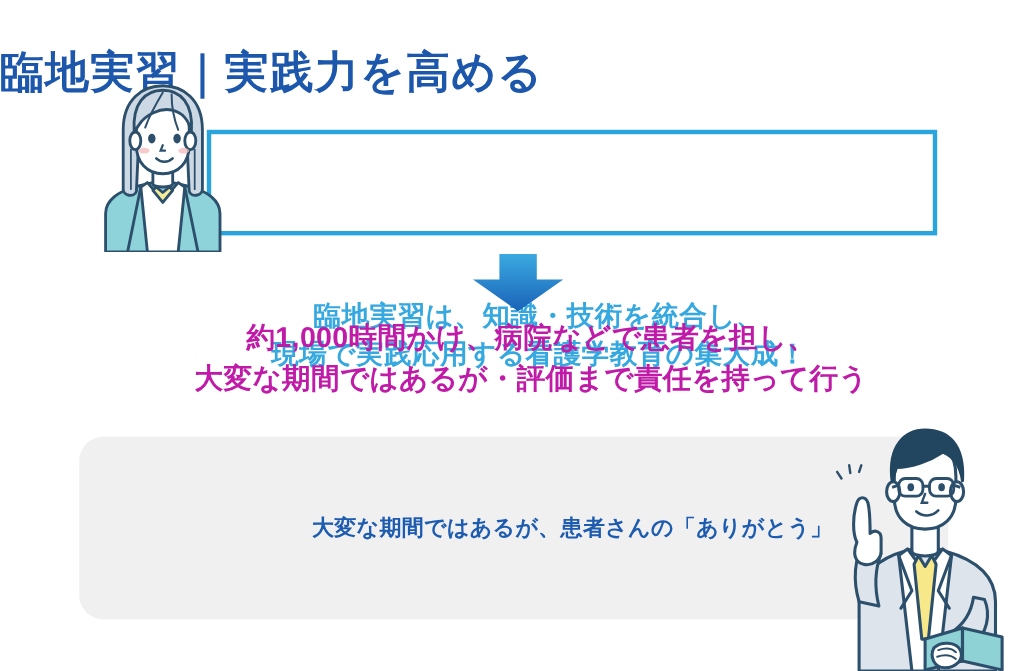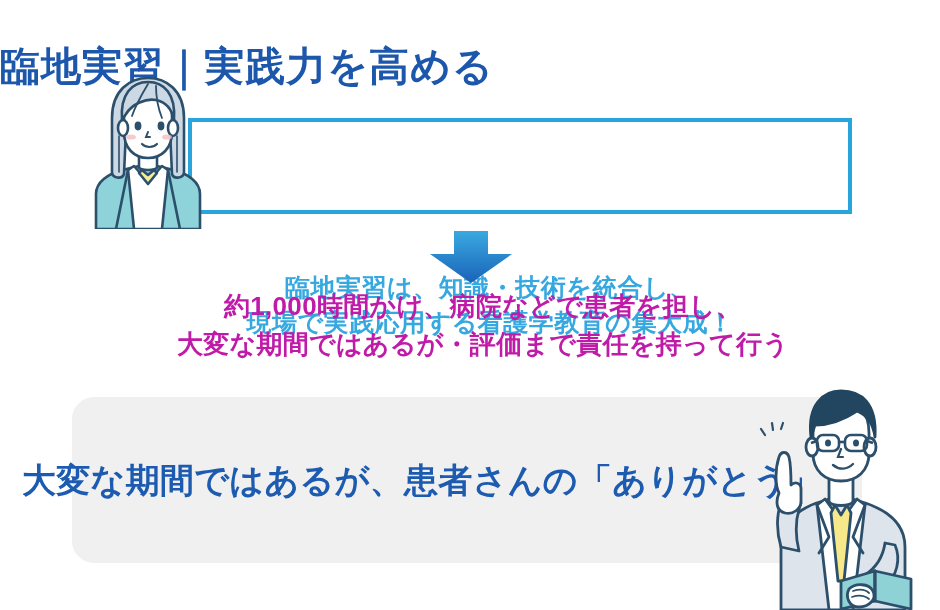--- a/index.html
+++ b/index.html
@@ -94,30 +94,30 @@
     position: absolute;
     left: 72px;
     top: 397px;
     width: 790px;
     height: 166px;
     background: #f0f0f0;
     border-radius: 22px;
   }
   .gray-panel-text {
     position: absolute;
-    left: 72px;
+    left: 57px;
     top: 397px;
     width: 700px;
     height: 166px;
     display: flex;
     flex-direction: column;
-    align-items: center;
+    align-items: flex-end;
     justify-content: center;
     color: #1c5bb0;
-    font-size: 34px;
+    font-size: 20px;
     font-weight: bold;
     line-height: 1.5;
     letter-spacing: 0.3px;
     white-space: nowrap;
   }
 
   
   .illus {
     position: absolute;
   }

